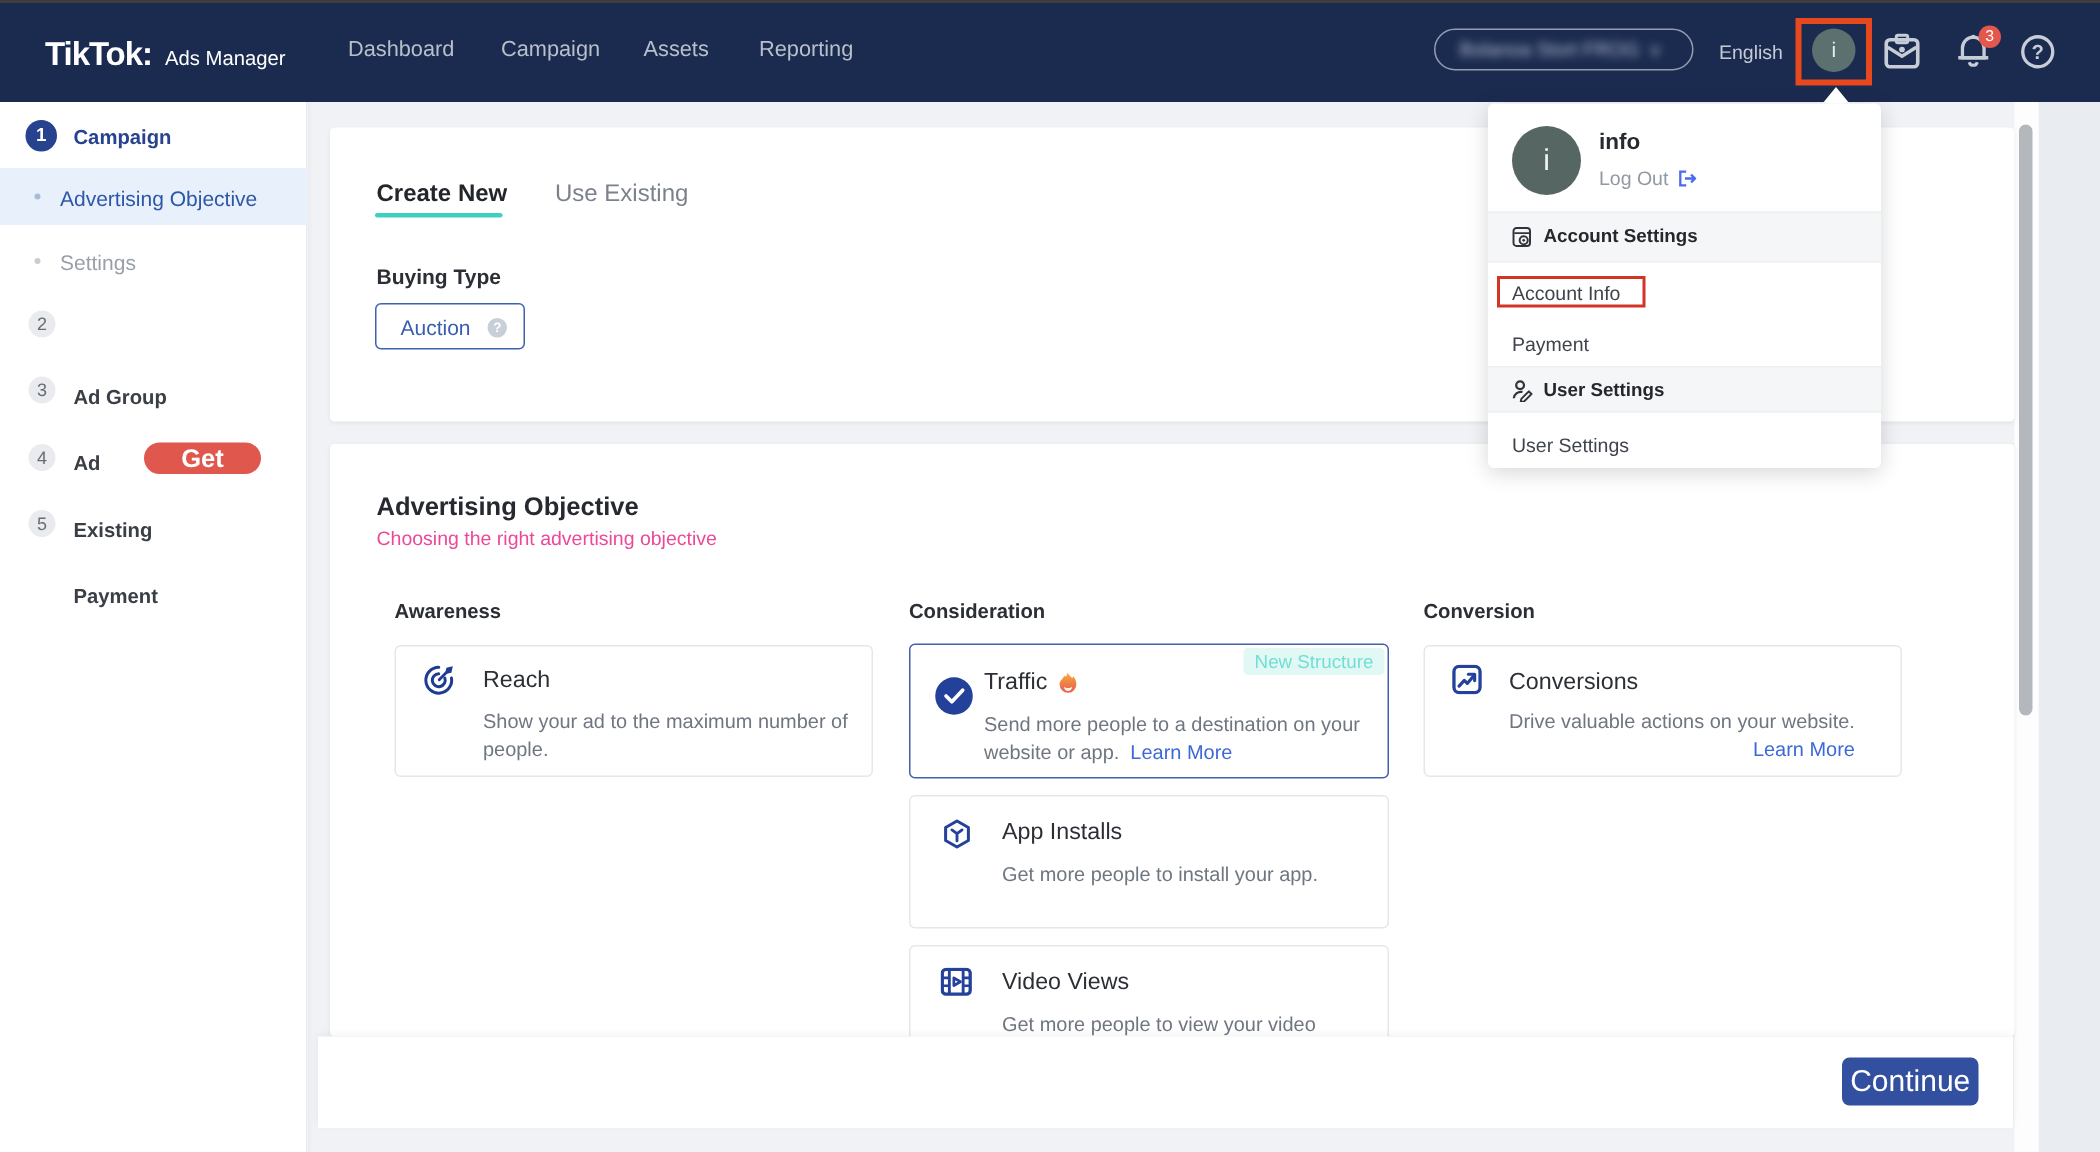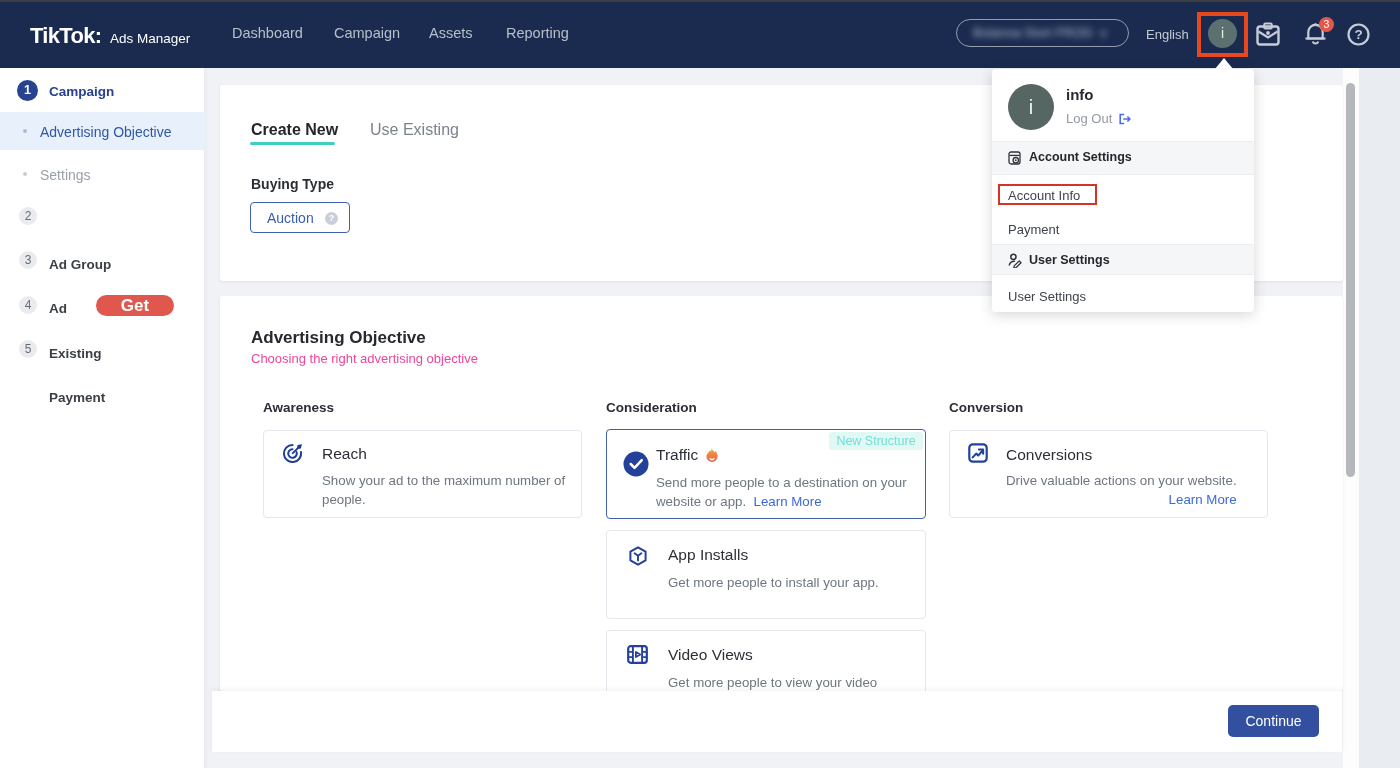--- a/index.html
+++ b/index.html
@@ -61,21 +61,21 @@
 
 #reachcard { left:43px; top:134px; width:319px; height:88px; }
 #trafficcard { left:386px; top:133px; width:320px; height:90px; border:1.5px solid #4260ab;padding-left:16px; }
 #convcard { left:729px; top:134px; width:319px; height:88px; }
 #appcard { left:386px; top:234px; width:320px; height:89px; }
 #videocard { left:386px; top:334px; width:320px; height:89px; }
 #newstruct { position:absolute; right:2px; top:2px; width:94px; height:18px; background:#e2f8f5; color:#72ded4; font-size:12.5px; text-align:center; line-height:18px; border-radius:3px; }
 
 
 #footer { left:212px; top:691px; width:1130px; height:61px; background:#fff; box-shadow:0 -2px 6px rgba(0,0,0,0.05); z-index:6; }
-#continue { position:absolute; left:1016px; top:14px; width:91px; height:32px; background:#32509f; border-radius:5px; color:#fff; font-size:14px; text-align:center; line-height:32px; }
+#continue { position:absolute; left:1016px; top:14px; width:91px; height:32px; background:#32509f; border-radius:5px; color:#fff; font-size:20px; text-align:center; line-height:32px; }
 
 
 #ddpanel { left:992px; top:69px; width:262px; height:243px; background:#fff; border-radius:4px; box-shadow:0 3px 14px rgba(0,0,0,0.16); z-index:40; }
 #ddtri { left:1215px; top:58px; width:0; height:0; border-left:9px solid transparent; border-right:9px solid transparent; border-bottom:11px solid #fff; z-index:41; }
 #avatar2 { position:absolute; left:16px; top:15px; width:46px; height:46px; border-radius:50%; background:#566663; color:#f0f3f2; font-size:20px; text-align:center; line-height:46px; }
 #ddinfo { position:absolute; left:74px; top:17px; font-size:15px; font-weight:bold; color:#272a2f; }
 #ddlogout { position:absolute; left:74px; top:42px; font-size:13px; color:#9298a3; }
 .ddsect { position:absolute; left:0; width:262px; height:31px; background:#f4f6f8; border-top:1px solid #eceef1; border-bottom:1px solid #eceef1; }
 .ddsect .lbl { position:absolute; left:37px; top:8px; font-size:12.5px; font-weight:bold; color:#24272c; }
 .dditem { position:absolute; left:16px; font-size:13px; color:#3f444c; }

